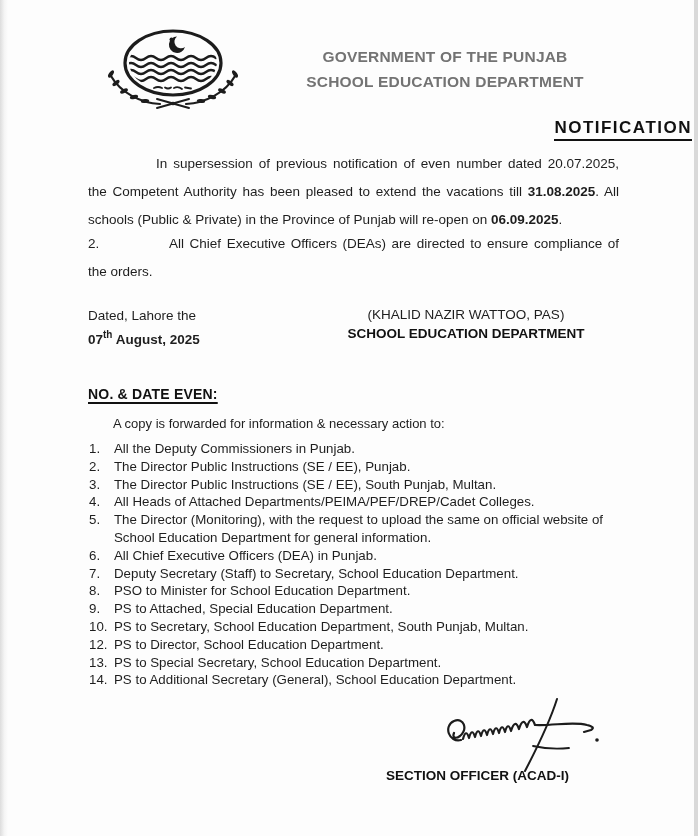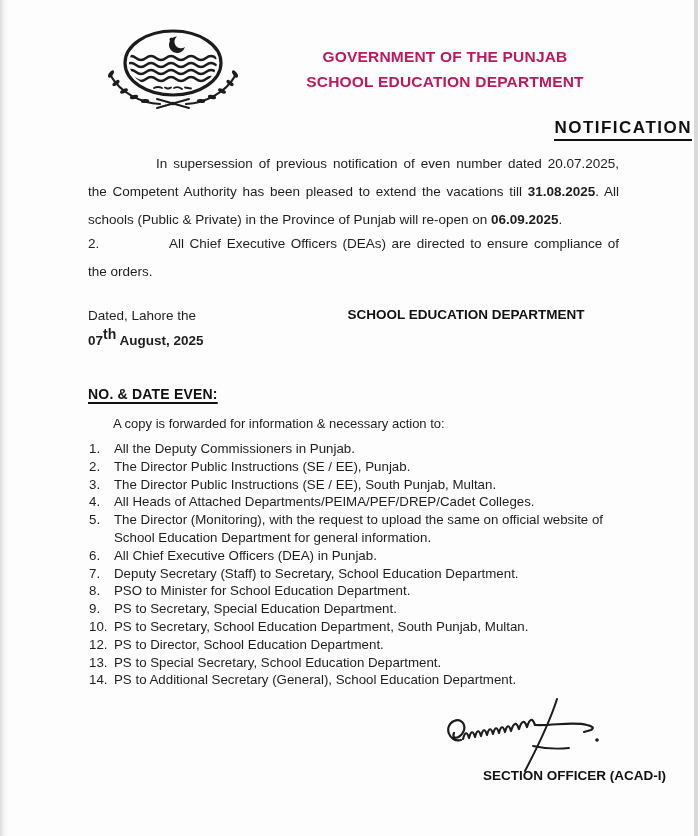--- a/index.html
+++ b/index.html
@@ -18,21 +18,21 @@
     position:absolute; right:2px; top:0; bottom:0; width:4px;
     background:#d9d9d9;
   }
   .edge-right-white { position:absolute; right:0; top:0; bottom:0; width:2px; background:#fff; }
 
   .logo { position:absolute; left:98px; top:28px; width:150px; height:82px; }
 
   .dept-header {
     position:absolute; left:280px; top:44px; width:330px;
     text-align:center; font-weight:bold; font-size:15.5px;
-    line-height:25px; color:#be185d; letter-spacing:0.2px;
+    line-height:25px; color:#737373; letter-spacing:0.2px;
   }
   .doc-title-wrap { position:absolute; left:0; top:118px; width:692px; text-align:right; }
   .doc-title {
     display:inline-block; font-weight:bold; font-size:17px; color:#111;
     letter-spacing:1.5px; border-bottom:2.5px solid #111; padding-bottom:1px;
   }
   .para1 {
     position:absolute; left:88px; top:150px; width:531px;
     font-size:13.5px; line-height:28px; text-align:justify; text-indent:68px;
   }
@@ -41,21 +41,21 @@
     font-size:13.5px; line-height:28px; text-align:justify;
   }
   .para2 .pnum { display:inline-block; width:81px; }
   .bold-inline { font-weight:bold; }
 
   .dated-block {
     position:absolute; left:88px; top:306px;
     font-size:13.5px; line-height:19px;
   }
   .dated-block .date-line { font-weight:bold; }
-  .dated-block sup { font-size:14px; vertical-align:super; }
+  .dated-block sup { font-size:10px; vertical-align:super; }
 
   .signatory-block {
     position:absolute; left:330px; top:306px; width:272px;
     text-align:center; font-size:13.5px; line-height:18.5px;
   }
   .signatory-block .sig-title, .signatory-block .sig-dept { font-weight:bold; color:#111; }
 
   .dist-heading {
     position:absolute; left:88px; top:386px;
     font-size:14px; font-weight:bold; color:#111;
@@ -68,21 +68,21 @@
   }
   .dist-list {
     position:absolute; left:89px; top:440px; width:537px;
     font-size:13.3px; line-height:17.8px;
   }
   .dist-row { display:grid; grid-template-columns:25px auto; }
 
   .footer-sig { position:absolute; left:437px; top:696px; width:175px; height:78px; }
   .designation {
     position:absolute; left:386px; top:768px; width:280px;
-    text-align:right; font-size:13.5px; font-weight:bold; color:#111;
+    text-align:left; font-size:13.5px; font-weight:bold; color:#111;
   }
   .ink { stroke:#1c1c1c; fill:none; stroke-linecap:round; stroke-linejoin:round; }
   .ink-fill { fill:#1c1c1c; stroke:none; }
 </style>
 </head>
 <body>
 
 <div class="page">
   <div class="edge-left"></div>
   <div class="edge-right"></div>
@@ -142,20 +142,21 @@
   <p class="para1"><span>In supersession of previous notification of even number dated 20.07.2025, the Competent Authority has been pleased to extend the vacations till </span><span class="bold-inline">31.08.2025</span><span>. All schools (Public &amp; Private) in the Province of Punjab will re-open on </span><span class="bold-inline">06.09.2025</span><span>.</span></p>
 
   <p class="para2"><span class="pnum">2.</span><span>All Chief Executive Officers (DEAs) are directed to ensure compliance of the orders.</span></p>
 
   <div class="dated-block">
     <div>Dated, Lahore the</div>
     <div class="date-line"><span>07</span><sup>th</sup><span> August, 2025</span></div>
   </div>
 
   <div class="signatory-block">
+    <div>(KHALID NAZIR WATTOO, PAS)</div>
     <div class="sig-dept">SCHOOL EDUCATION DEPARTMENT</div>
   </div>
 
   <div class="dist-heading">NO. &amp; DATE EVEN:</div>
   <div class="dist-intro">A copy is forwarded for information &amp; necessary action to:</div>
 
   <div class="dist-list">
     <div class="dist-row">
         <span>1.</span>
         <span>All the Deputy Commissioners in Punjab.</span>
@@ -183,21 +184,21 @@
     <div class="dist-row">
         <span>7.</span>
         <span>Deputy Secretary (Staff) to Secretary, School Education Department.</span>
       </div>
     <div class="dist-row">
         <span>8.</span>
         <span>PSO to Minister for School Education Department.</span>
       </div>
     <div class="dist-row">
         <span>9.</span>
-        <span>PS to Secretary, Special Education Department.</span>
+        <span>PS to Attached, Special Education Department.</span>
       </div>
     <div class="dist-row">
         <span>10.</span>
         <span>PS to Secretary, School Education Department, South Punjab, Multan.</span>
       </div>
     <div class="dist-row">
         <span>12.</span>
         <span>PS to Director, School Education Department.</span>
       </div>
     <div class="dist-row">

